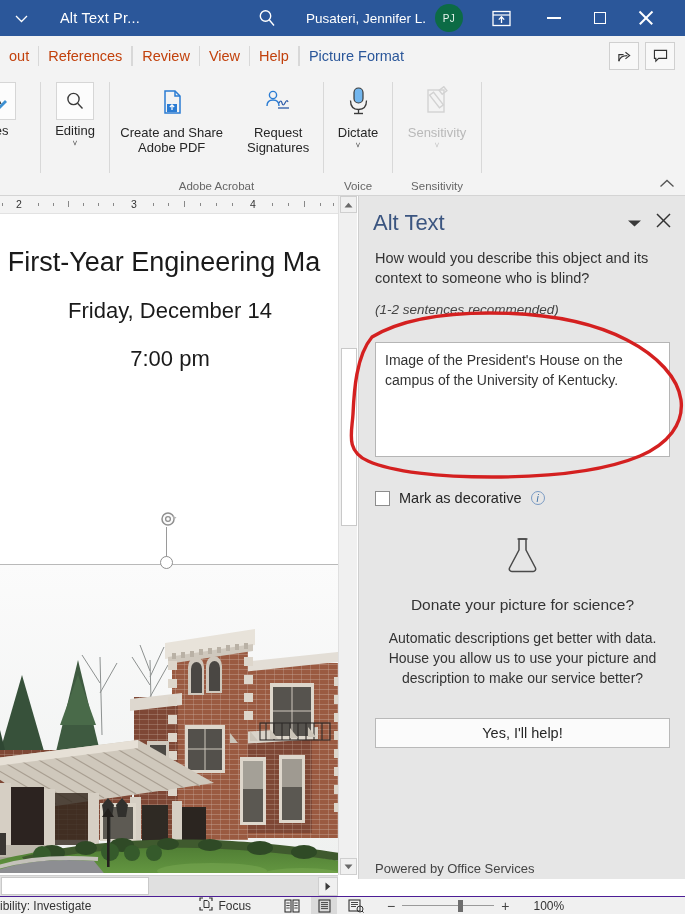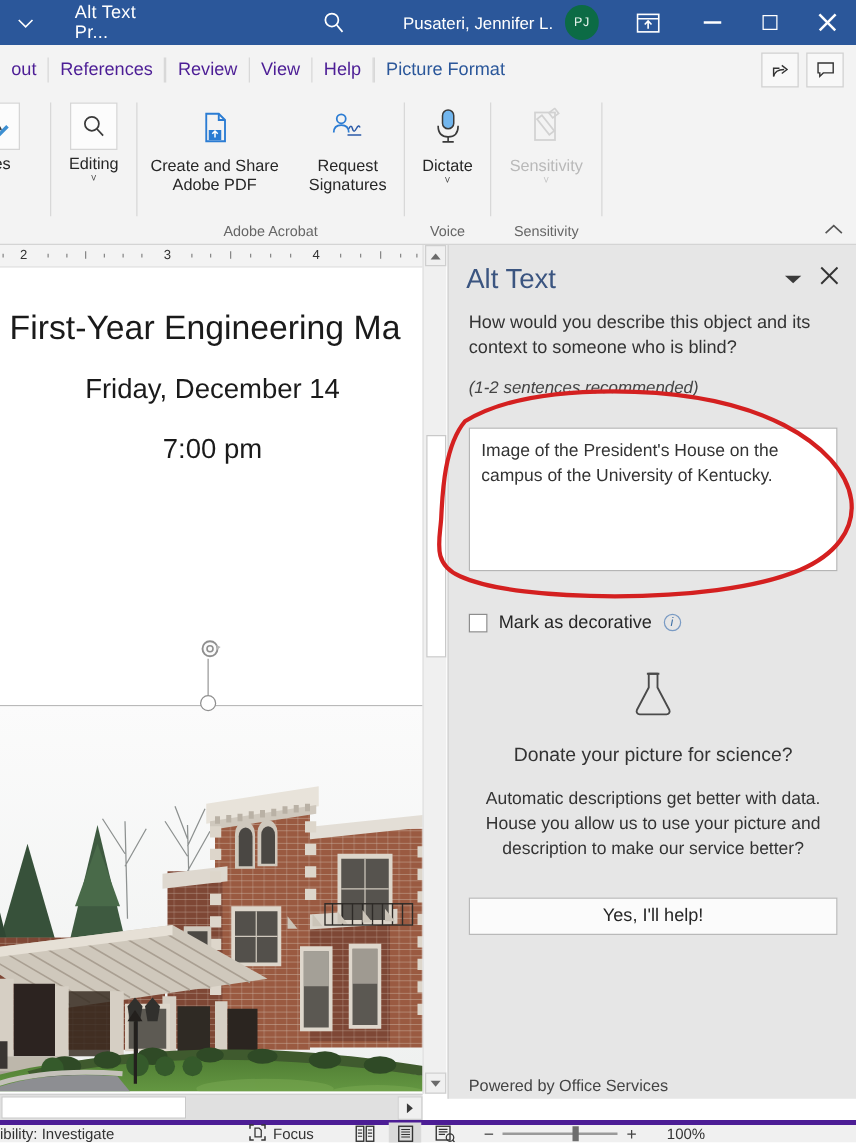--- a/index.html
+++ b/index.html
@@ -28,21 +28,21 @@
   }
   .tb-title {
     color: #ffffff; font-size: 14.5px; letter-spacing: .2px;
     margin-left: 18px;
   }
   .tb-search {
     margin-left: 110px; width: 34px; height: 36px;
     display: flex; align-items: center; justify-content: center;
   }
   .tb-user {
-    color: #ffffff; font-size: 13.5px; margin-left: 39px; white-space: nowrap;
+    color: #ffffff; font-size: 13.5px; margin-left: 22px; white-space: nowrap;
   }
   .tb-avatar {
     width: 28px; height: 28px; border-radius: 50%;
     background: #0c6b45; color: #e8f5ee;
     font-size: 10px; display: flex; align-items: center; justify-content: center;
     margin-left: 9px; letter-spacing: .5px;
   }
   .tb-ribbondisp {
     width: 38px; height: 36px; display: flex; align-items: center; justify-content: center;
     margin-left: 20px;
@@ -61,21 +61,21 @@
   .glyph-close:before { transform: rotate(45deg); }
   .glyph-close:after  { transform: rotate(-45deg); }
 
   
   .tabbar {
     position: absolute; left: 0; top: 36px; width: 685px; height: 40px;
     background: #f3f3f3;
     display: flex; align-items: center;
   }
   .tab {
-    font-size: 14.5px; color: #4c1d95; padding: 0 9px; height: 40px;
+    font-size: 14.5px; color: #c2410c; padding: 0 9px; height: 40px;
     display: flex; align-items: center; white-space: nowrap;
   }
   .tab.accent { color: #2b579a; }
   .tab-sep { width: 1px; height: 20px; background: #d8d8d8; }
   .tabbar-right {
     margin-left: auto; display: flex; align-items: center; gap: 6px; padding-right: 10px;
   }
   .tb-sq {
     width: 30px; height: 28px; border: 1px solid #d0d0d0; background: #f8f8f8;
     display: flex; align-items: center; justify-content: center;
@@ -232,21 +232,21 @@
     display: flex; align-items: center; justify-content: center;
     font-size: 14.5px; color: #262626;
   }
   .powered {
     position: absolute; left: 16px; top: 665px; font-size: 13px; color: #444444;
   }
 
   
   .statusbar {
     position: absolute; left: 0; top: 896px; width: 685px; height: 18px;
-    background: #f0f0f0; border-top: 4px solid #4c1d95;
+    background: #f0f0f0; border-top: 1px solid #4c1d95;
     display: flex; align-items: center;
   }
   .sb-text { font-size: 12px; color: #333333; white-space: nowrap; }
   .sb-focus { display: flex; align-items: center; gap: 5px; font-size: 12px; color: #333; }
   .sb-viewbtn {
     width: 26px; height: 18px; display: flex; align-items: center; justify-content: center;
   }
   .sb-viewbtn.active { background: #dadada; }
   .zoom-slider { display: flex; align-items: center; gap: 7px; }
   .zs-track { width: 92px; height: 1.5px; background: #9a9a9a; position: relative; }

